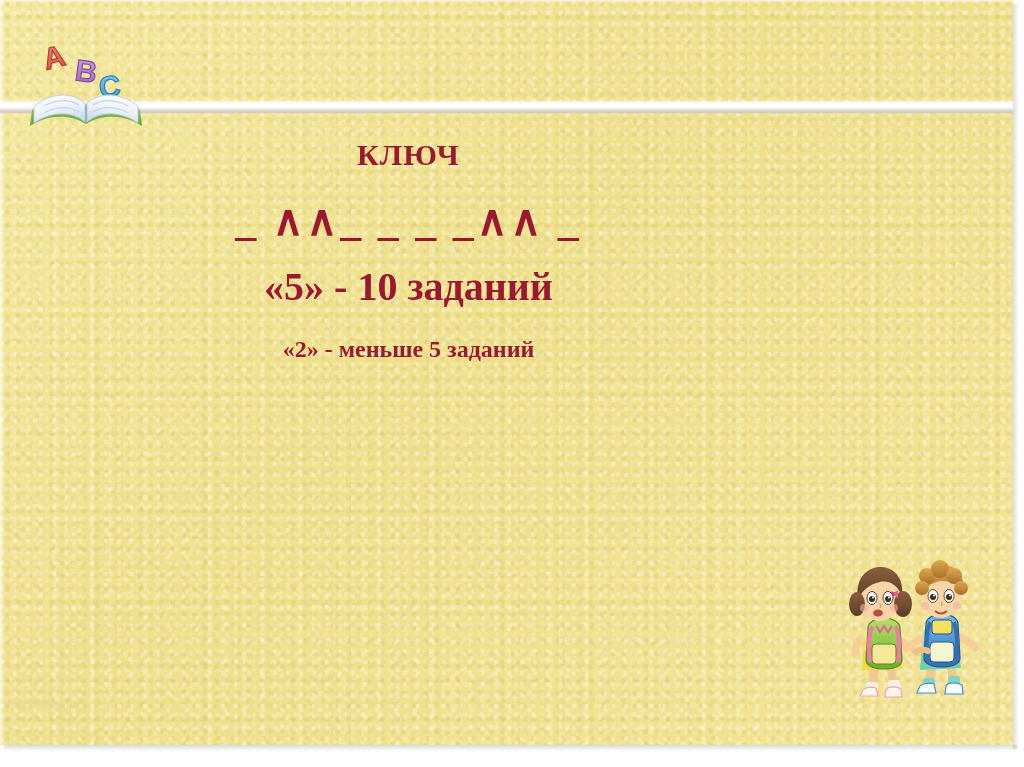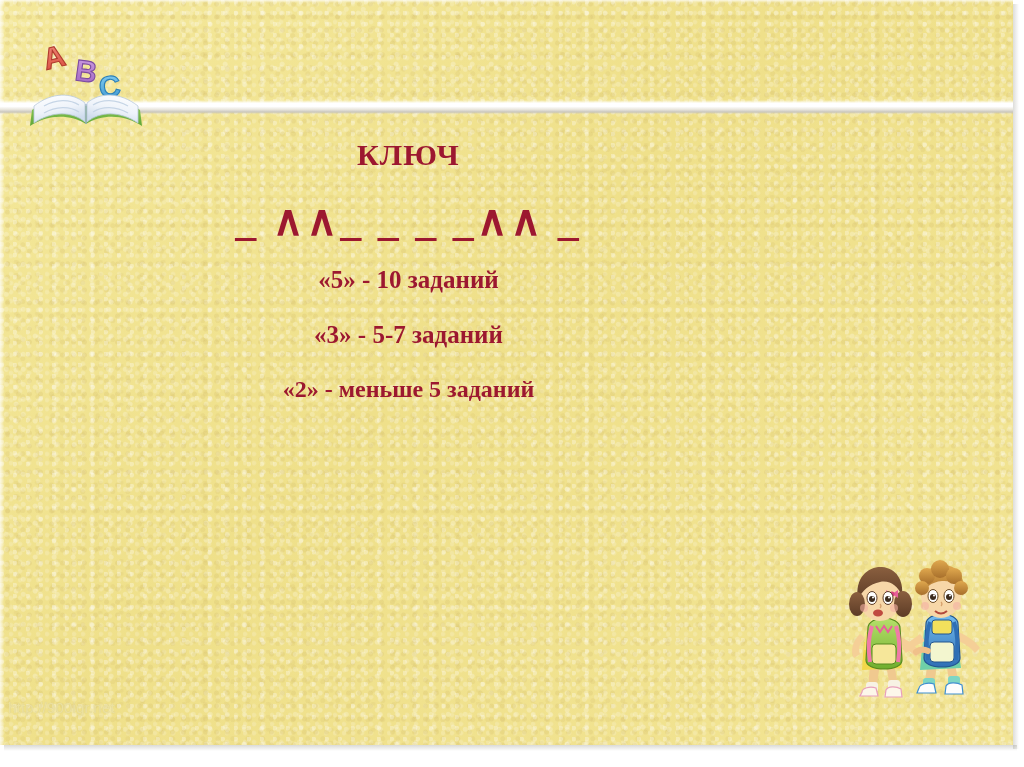--- a/index.html
+++ b/index.html
@@ -129,21 +129,21 @@
   #pattern {
     font-family: "Liberation Serif", serif;
     font-weight: bold;
     font-size: 42px;
     color: #9c1830;
     letter-spacing: 3px;
     margin: 0 0 22px 0;
     white-space: pre;
   }
   .grade {
-    font-size: 25px;
+    font-size: 40px;
     margin: 0 0 30px 0;
   }
   .grade:last-child { margin-bottom: 0; }
   #g2 { font-size: 24px; }
 
   
   #kids {
     position: absolute;
     left: 824px;
     top: 556px;
@@ -151,21 +151,21 @@
     height: 156px;
   }
   #kids svg { display: block; width: 172px; height: 156px; }
 
   
   #watermark {
     position: absolute;
     left: 8px;
     top: 699px;
     font-family: "Liberation Sans", sans-serif;
-    font-size: 15px;
+    font-size: 10px;
     letter-spacing: 0.2px;
     color: rgba(236,226,160,0.95);
     text-shadow: 0 0 1px rgba(210,198,140,0.8);
     user-select: none;
   }
 </style>
 </head>
 <body>
 
 <div id="slide">
@@ -233,21 +233,20 @@
 
         <path d="M62 82 L62 102" stroke="#9fb4c9" stroke-width="1.4" fill="none"></path>
       </g>
     </svg>
   </div>
 
   <div id="textblock">
     <div id="title" class="line">КЛЮЧ</div>
     <div id="pattern">_ ∧∧_ _ _ _∧∧ _</div>
     <div id="g5" class="line grade">«5» - 10 заданий</div>
-    <div id="g3" class="line grade">«3» - 5-7 заданий</div>
     <div id="g2" class="line grade">«2» - меньше 5 заданий</div>
   </div>
 
   <div id="kids">
     <svg viewBox="0 0 172 156" xmlns="http://www.w3.org/2000/svg">
       <defs>
         <linearGradient id="gbag" x1="0" y1="0" x2="0" y2="1">
           <stop offset="0%" stop-color="#b6e06a"></stop>
           <stop offset="100%" stop-color="#6fae2e"></stop>
         </linearGradient>

